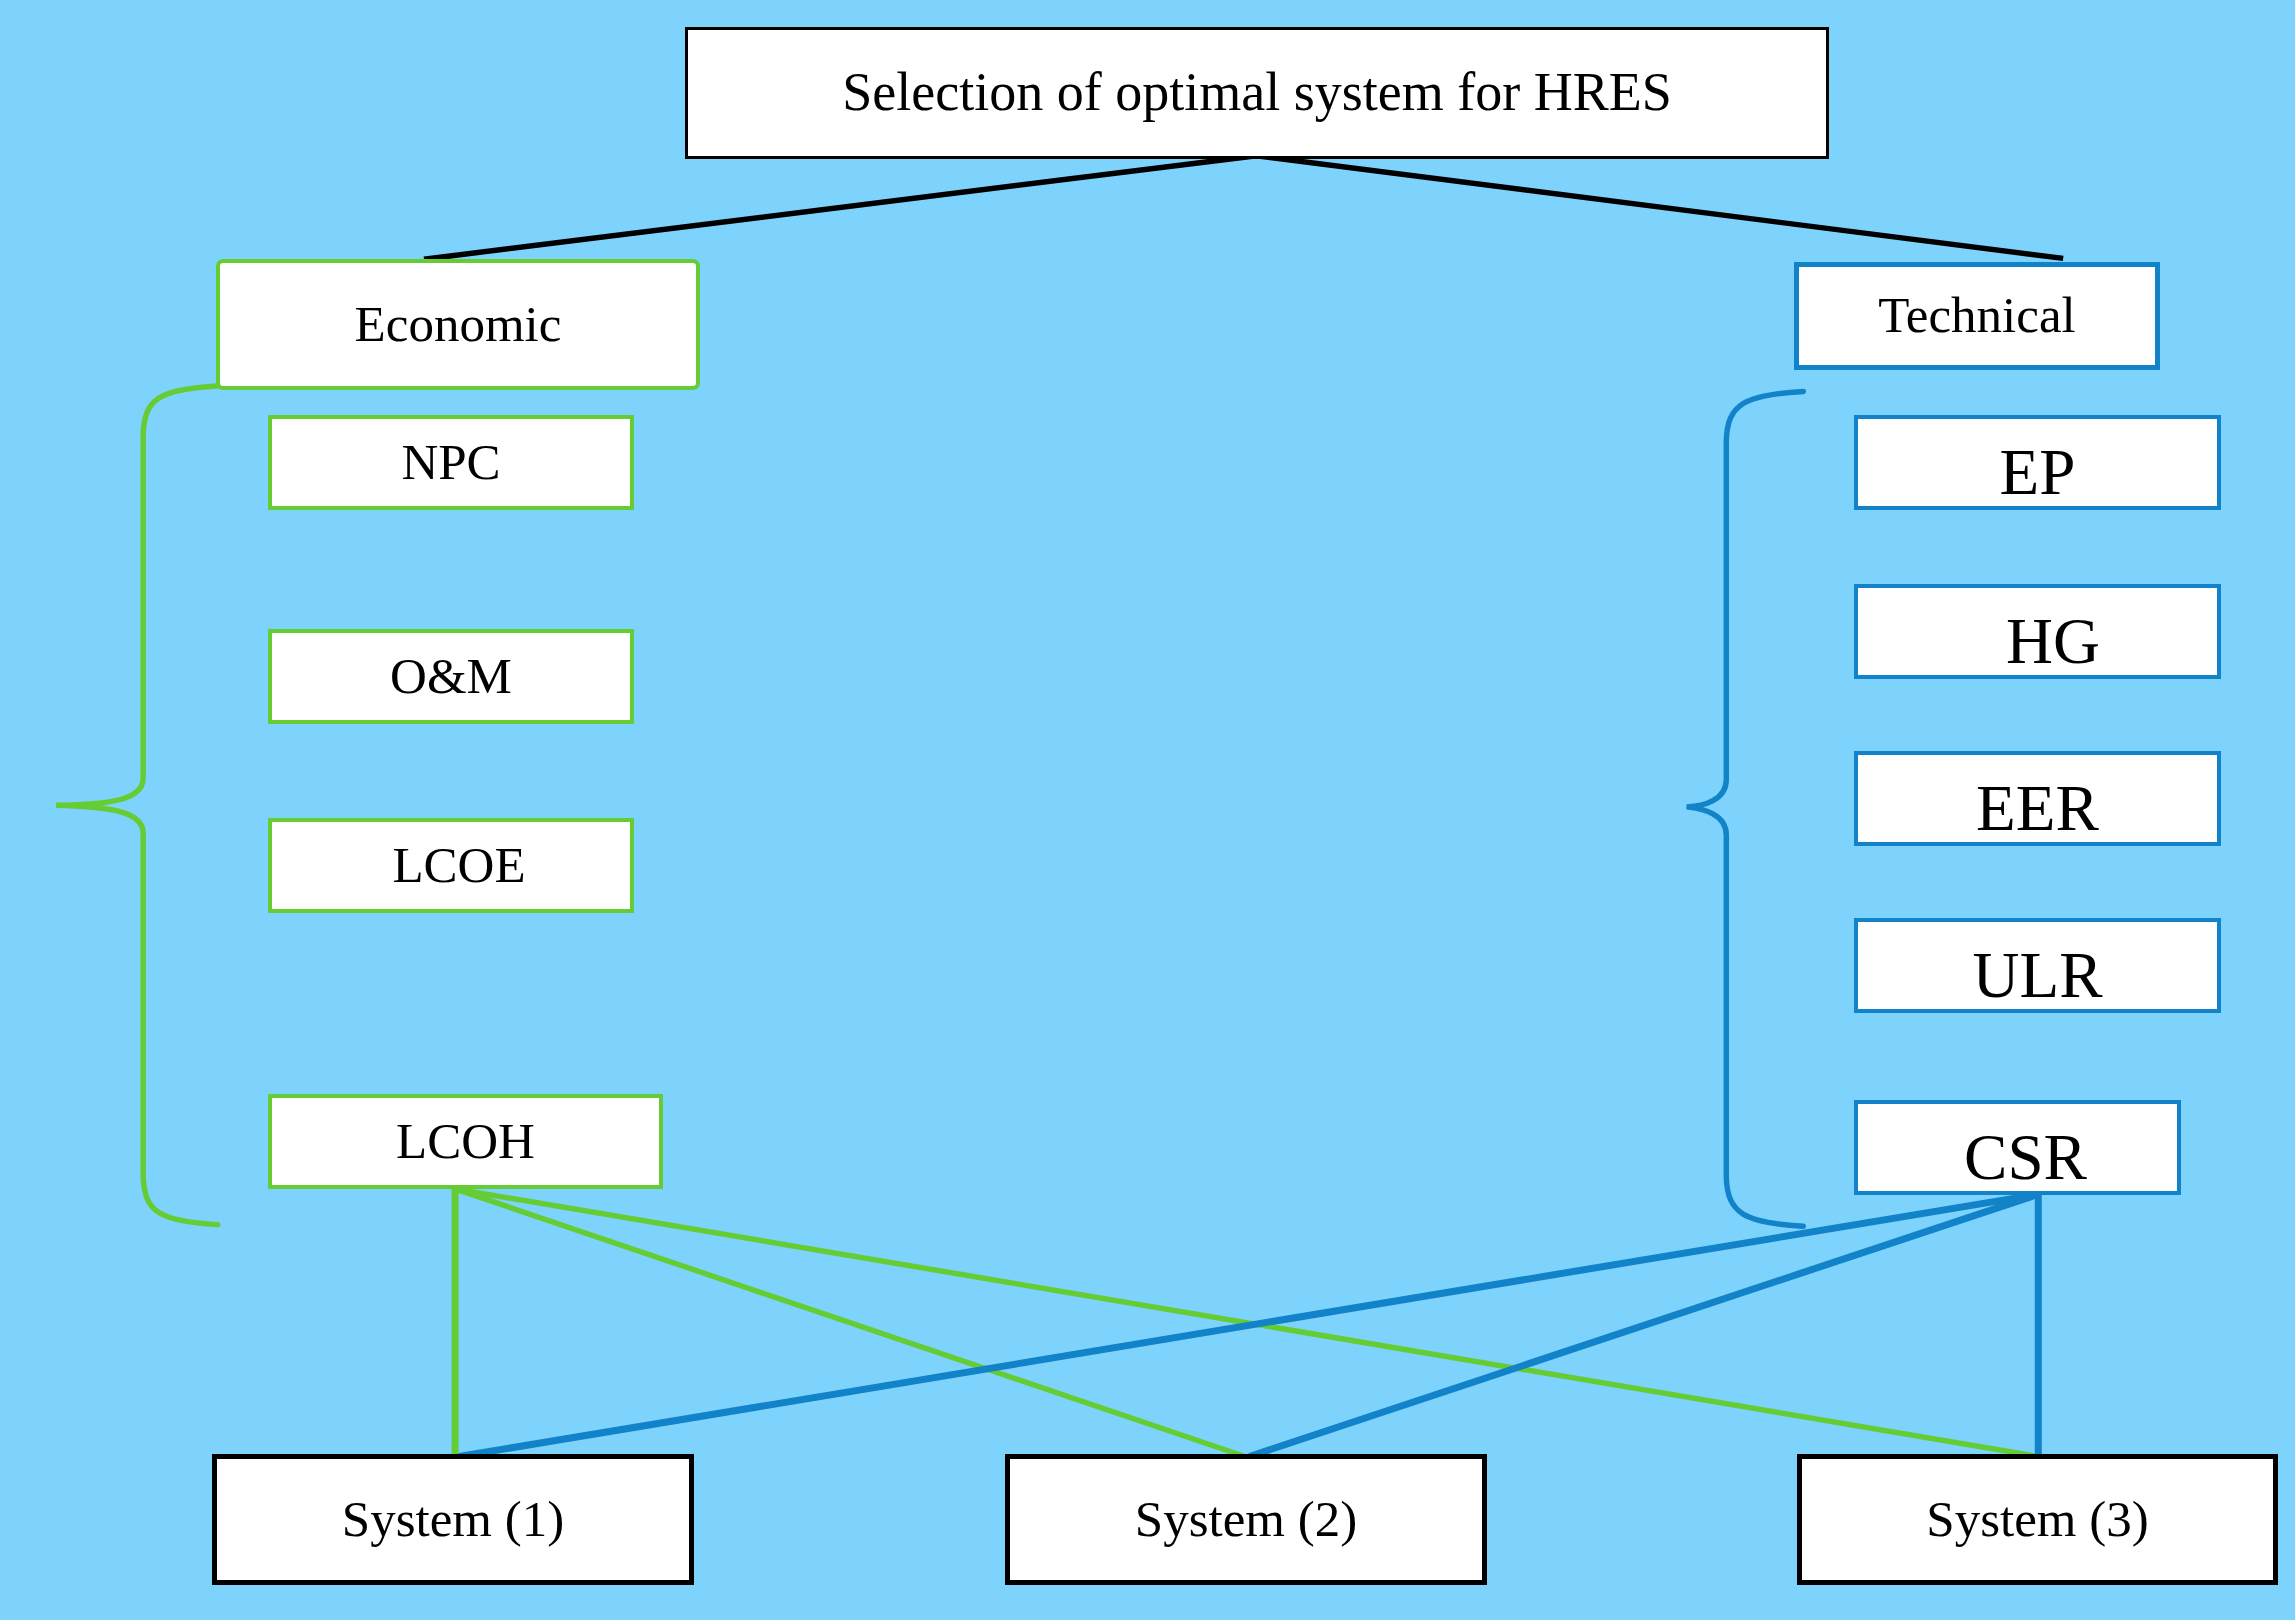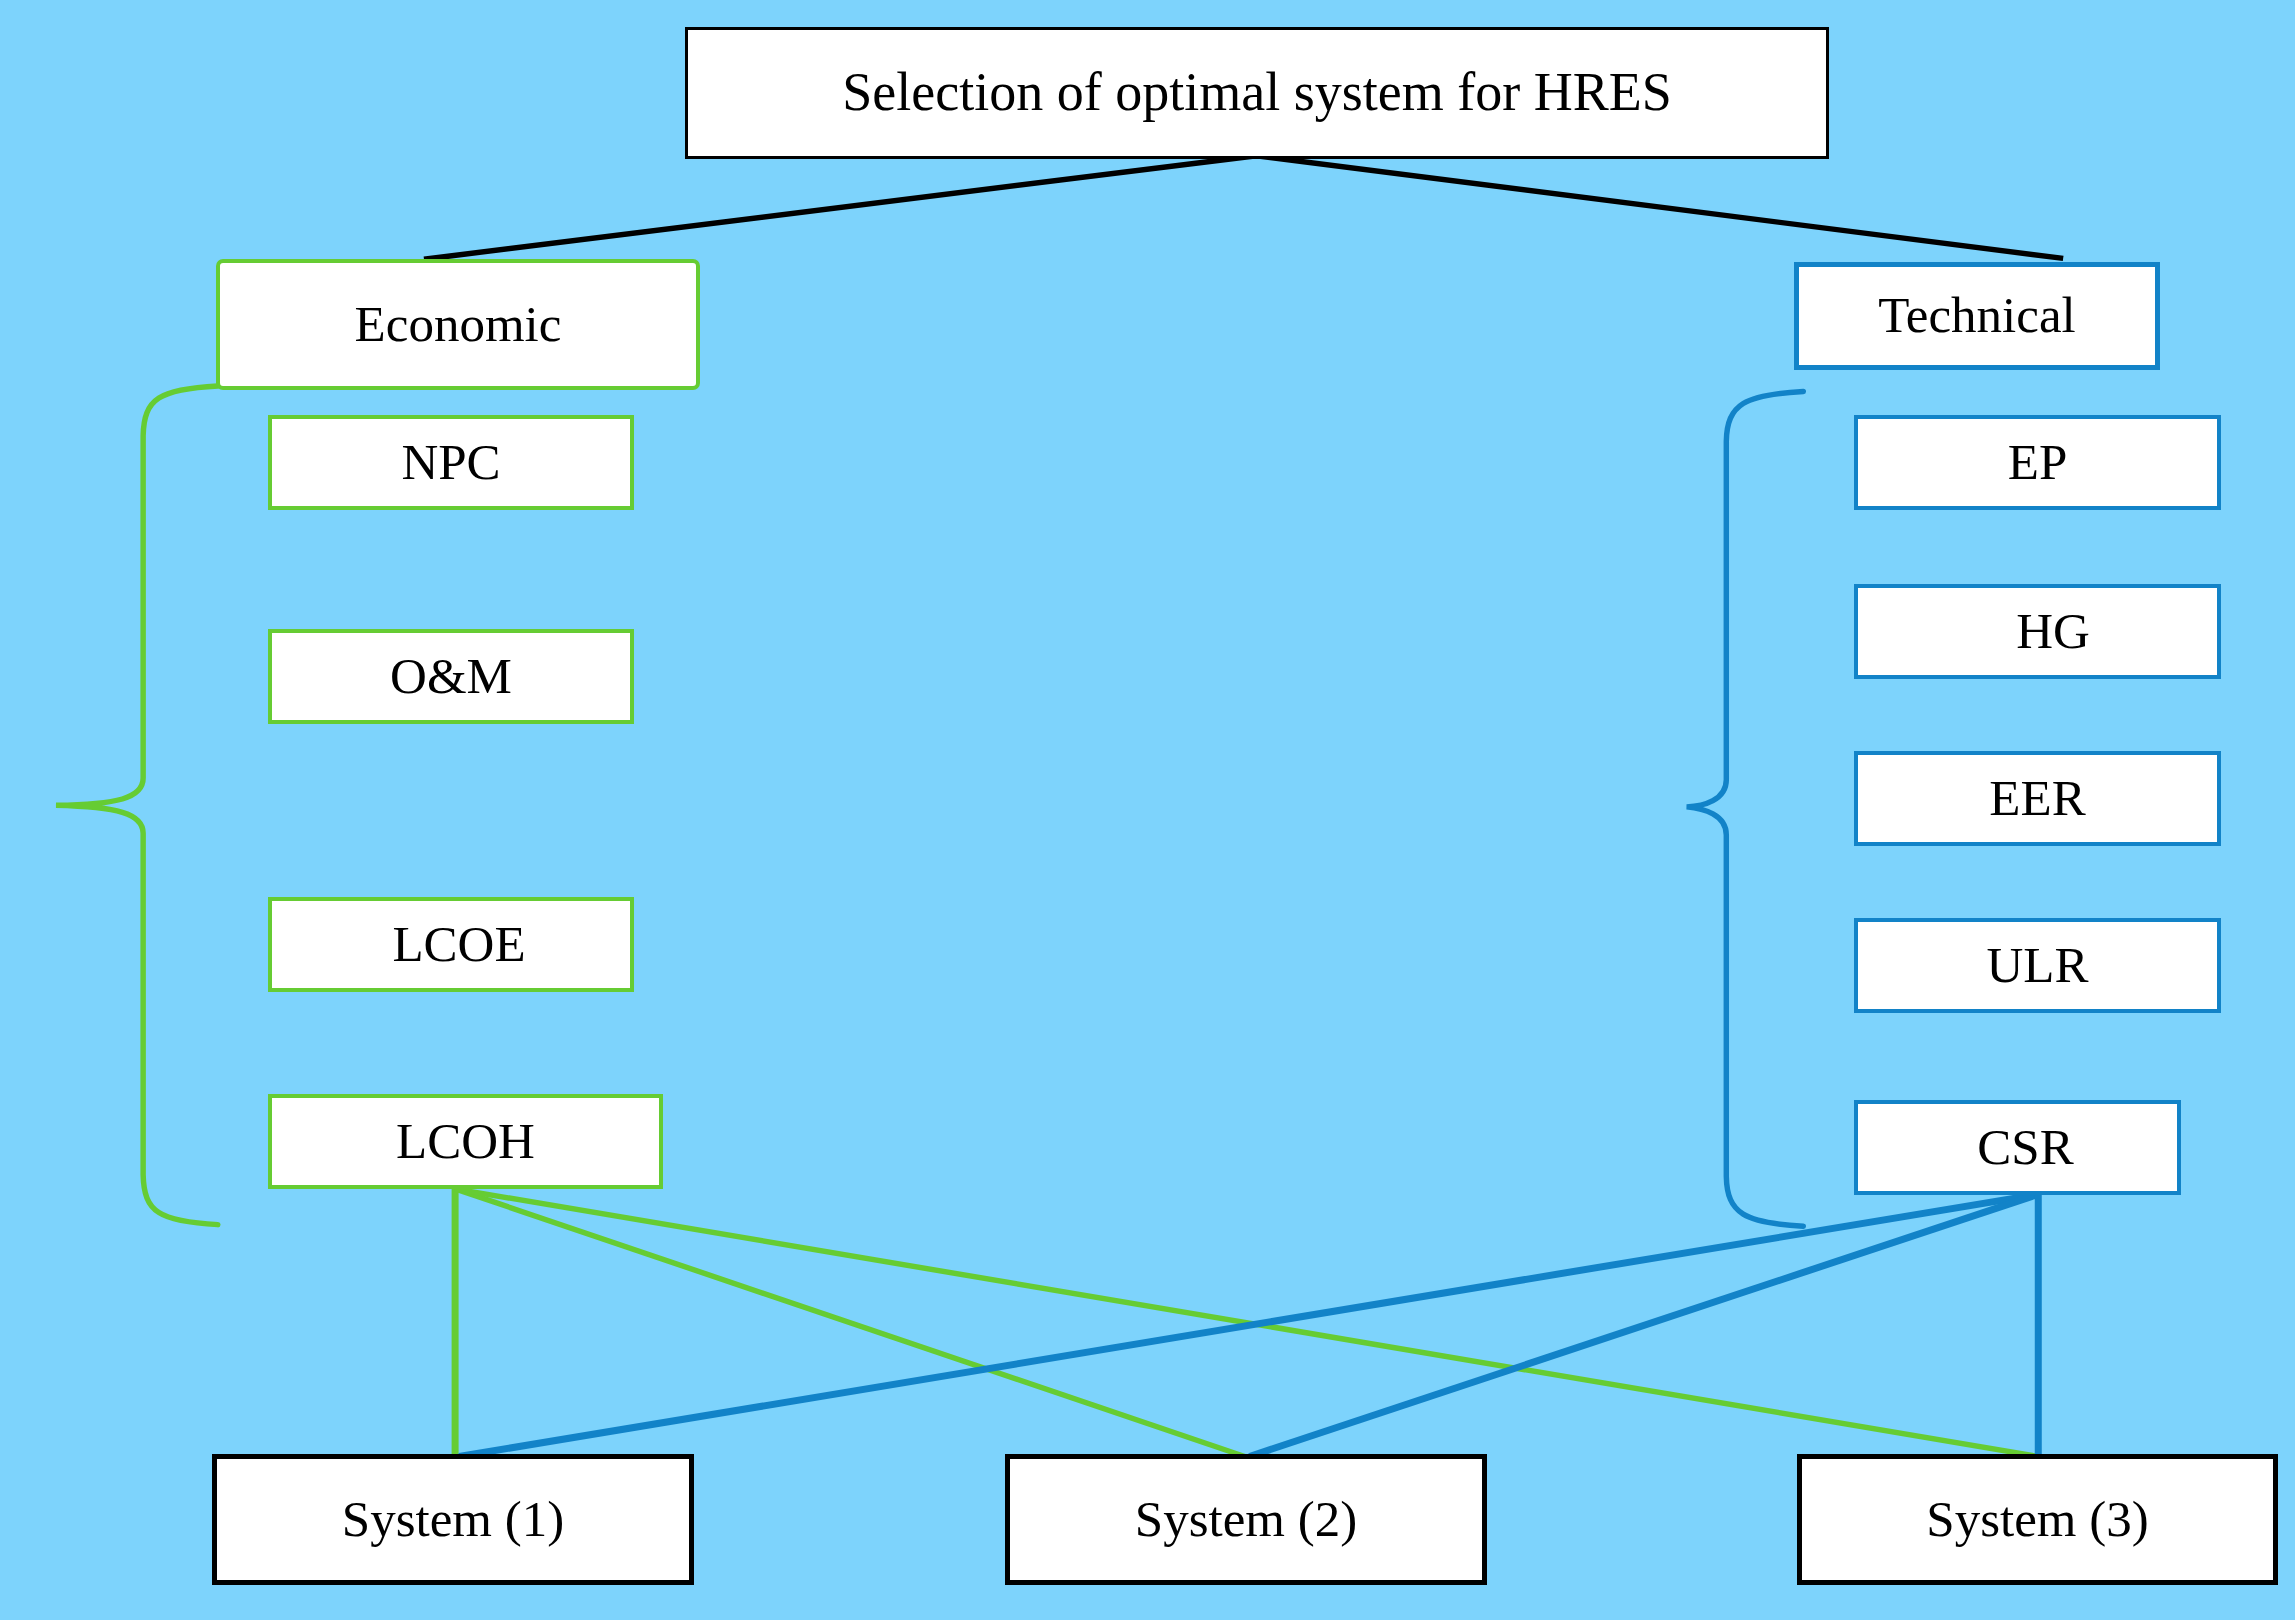--- a/index.html
+++ b/index.html
@@ -53,21 +53,22 @@
   .node-green-leaf {
     border: 4.7px solid #66cc33;
     font-size: 51px;
   }
   .node-blue-head {
     border: 5.4px solid #1283c8;
     font-size: 51px;
   }
   .node-blue-leaf {
     border: 4.7px solid #1283c8;
-    font-size: 51px;
+    font-size: 65px;
+    align-items: flex-end;
   }
 </style>
 </head>
 <body>
 
 <div id="diagram-root">
 
   <svg class="layer" viewBox="0 0 2950 2082">
 
     <g>
@@ -113,21 +114,21 @@
   </div>
 
   <div class="node node-green-leaf" style="left:268px; top:415px; width:366px; height:95px;">
     <span>NPC</span>
   </div>
 
   <div class="node node-green-leaf" style="left:268px; top:629px; width:366px; height:95px;">
     <span>O&amp;M</span>
   </div>
 
-  <div class="node node-green-leaf" style="left:268px; top:897px; width:366px; height:95px;padding-left:16px;">
+  <div class="node node-green-leaf" style="left:268px; top:818px; width:366px; height:95px;padding-left:16px;">
     <span>LCOE</span>
   </div>
 
   <div class="node node-green-leaf" style="left:268px; top:1094px; width:395px; height:95px;">
     <span>LCOH</span>
   </div>
 
   <div class="node node-blue-head" style="left:1794px; top:262px; width:366px; height:108px;">
     <span>Technical</span>
   </div>

